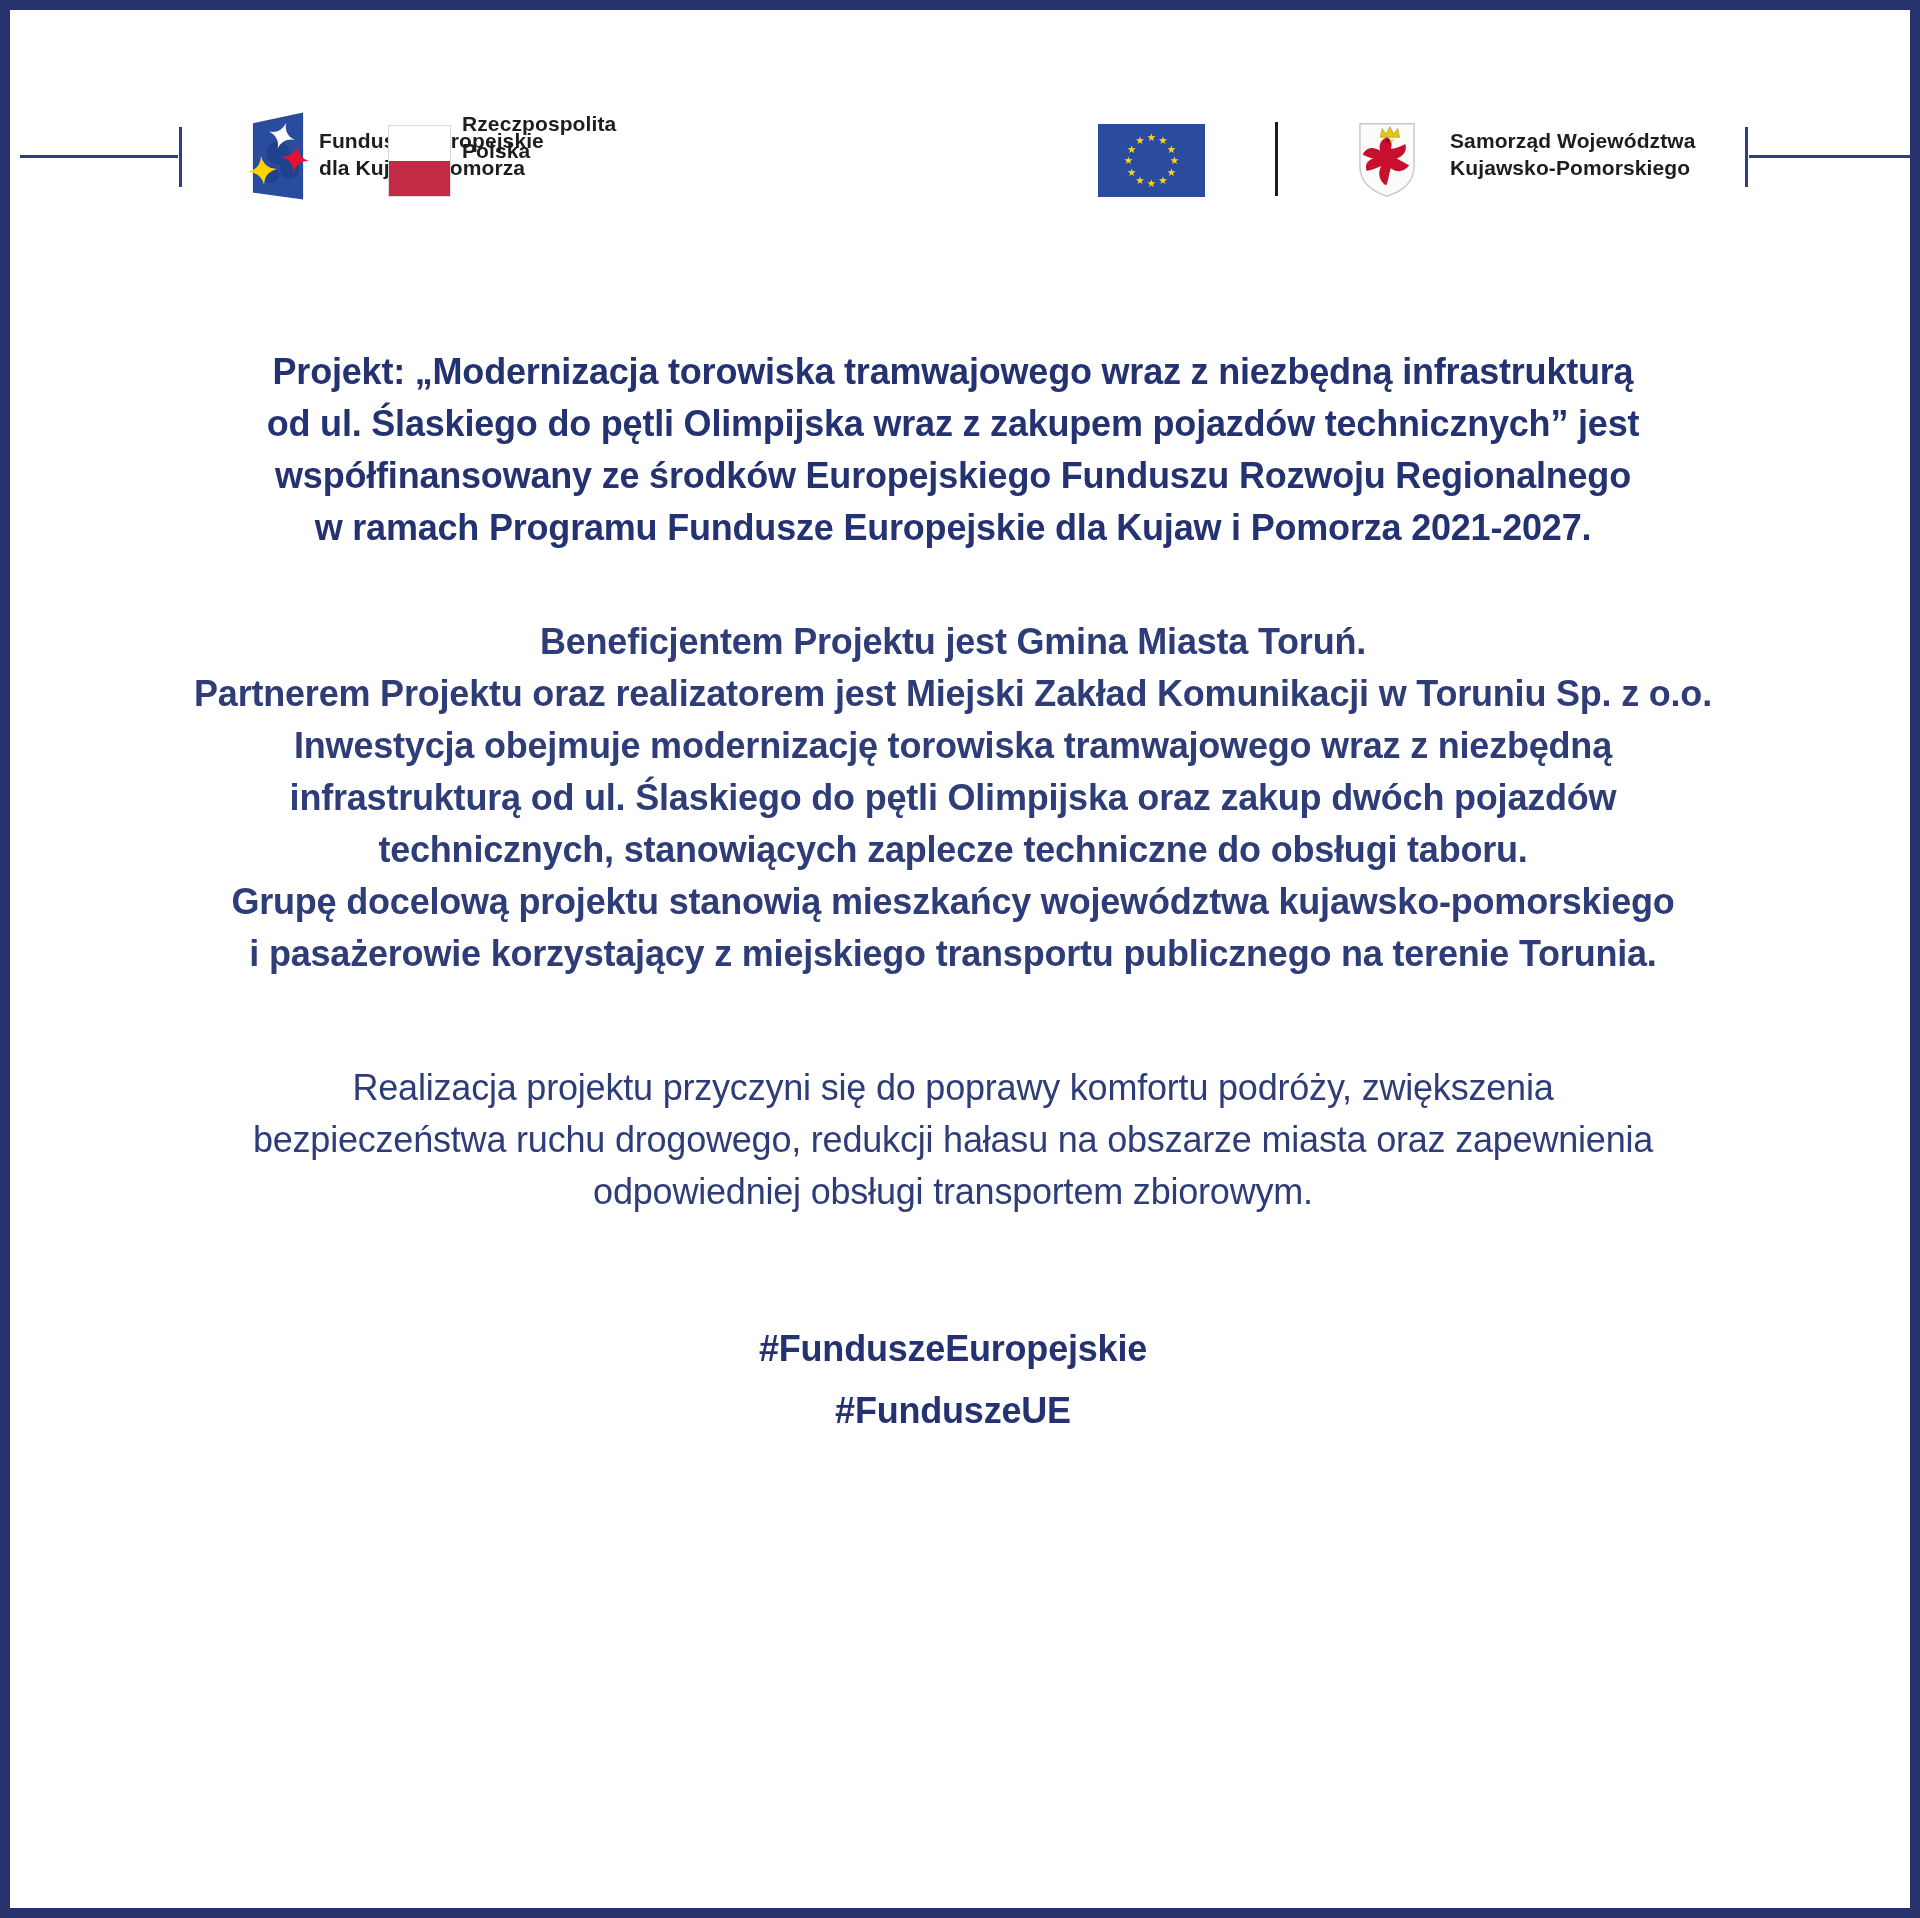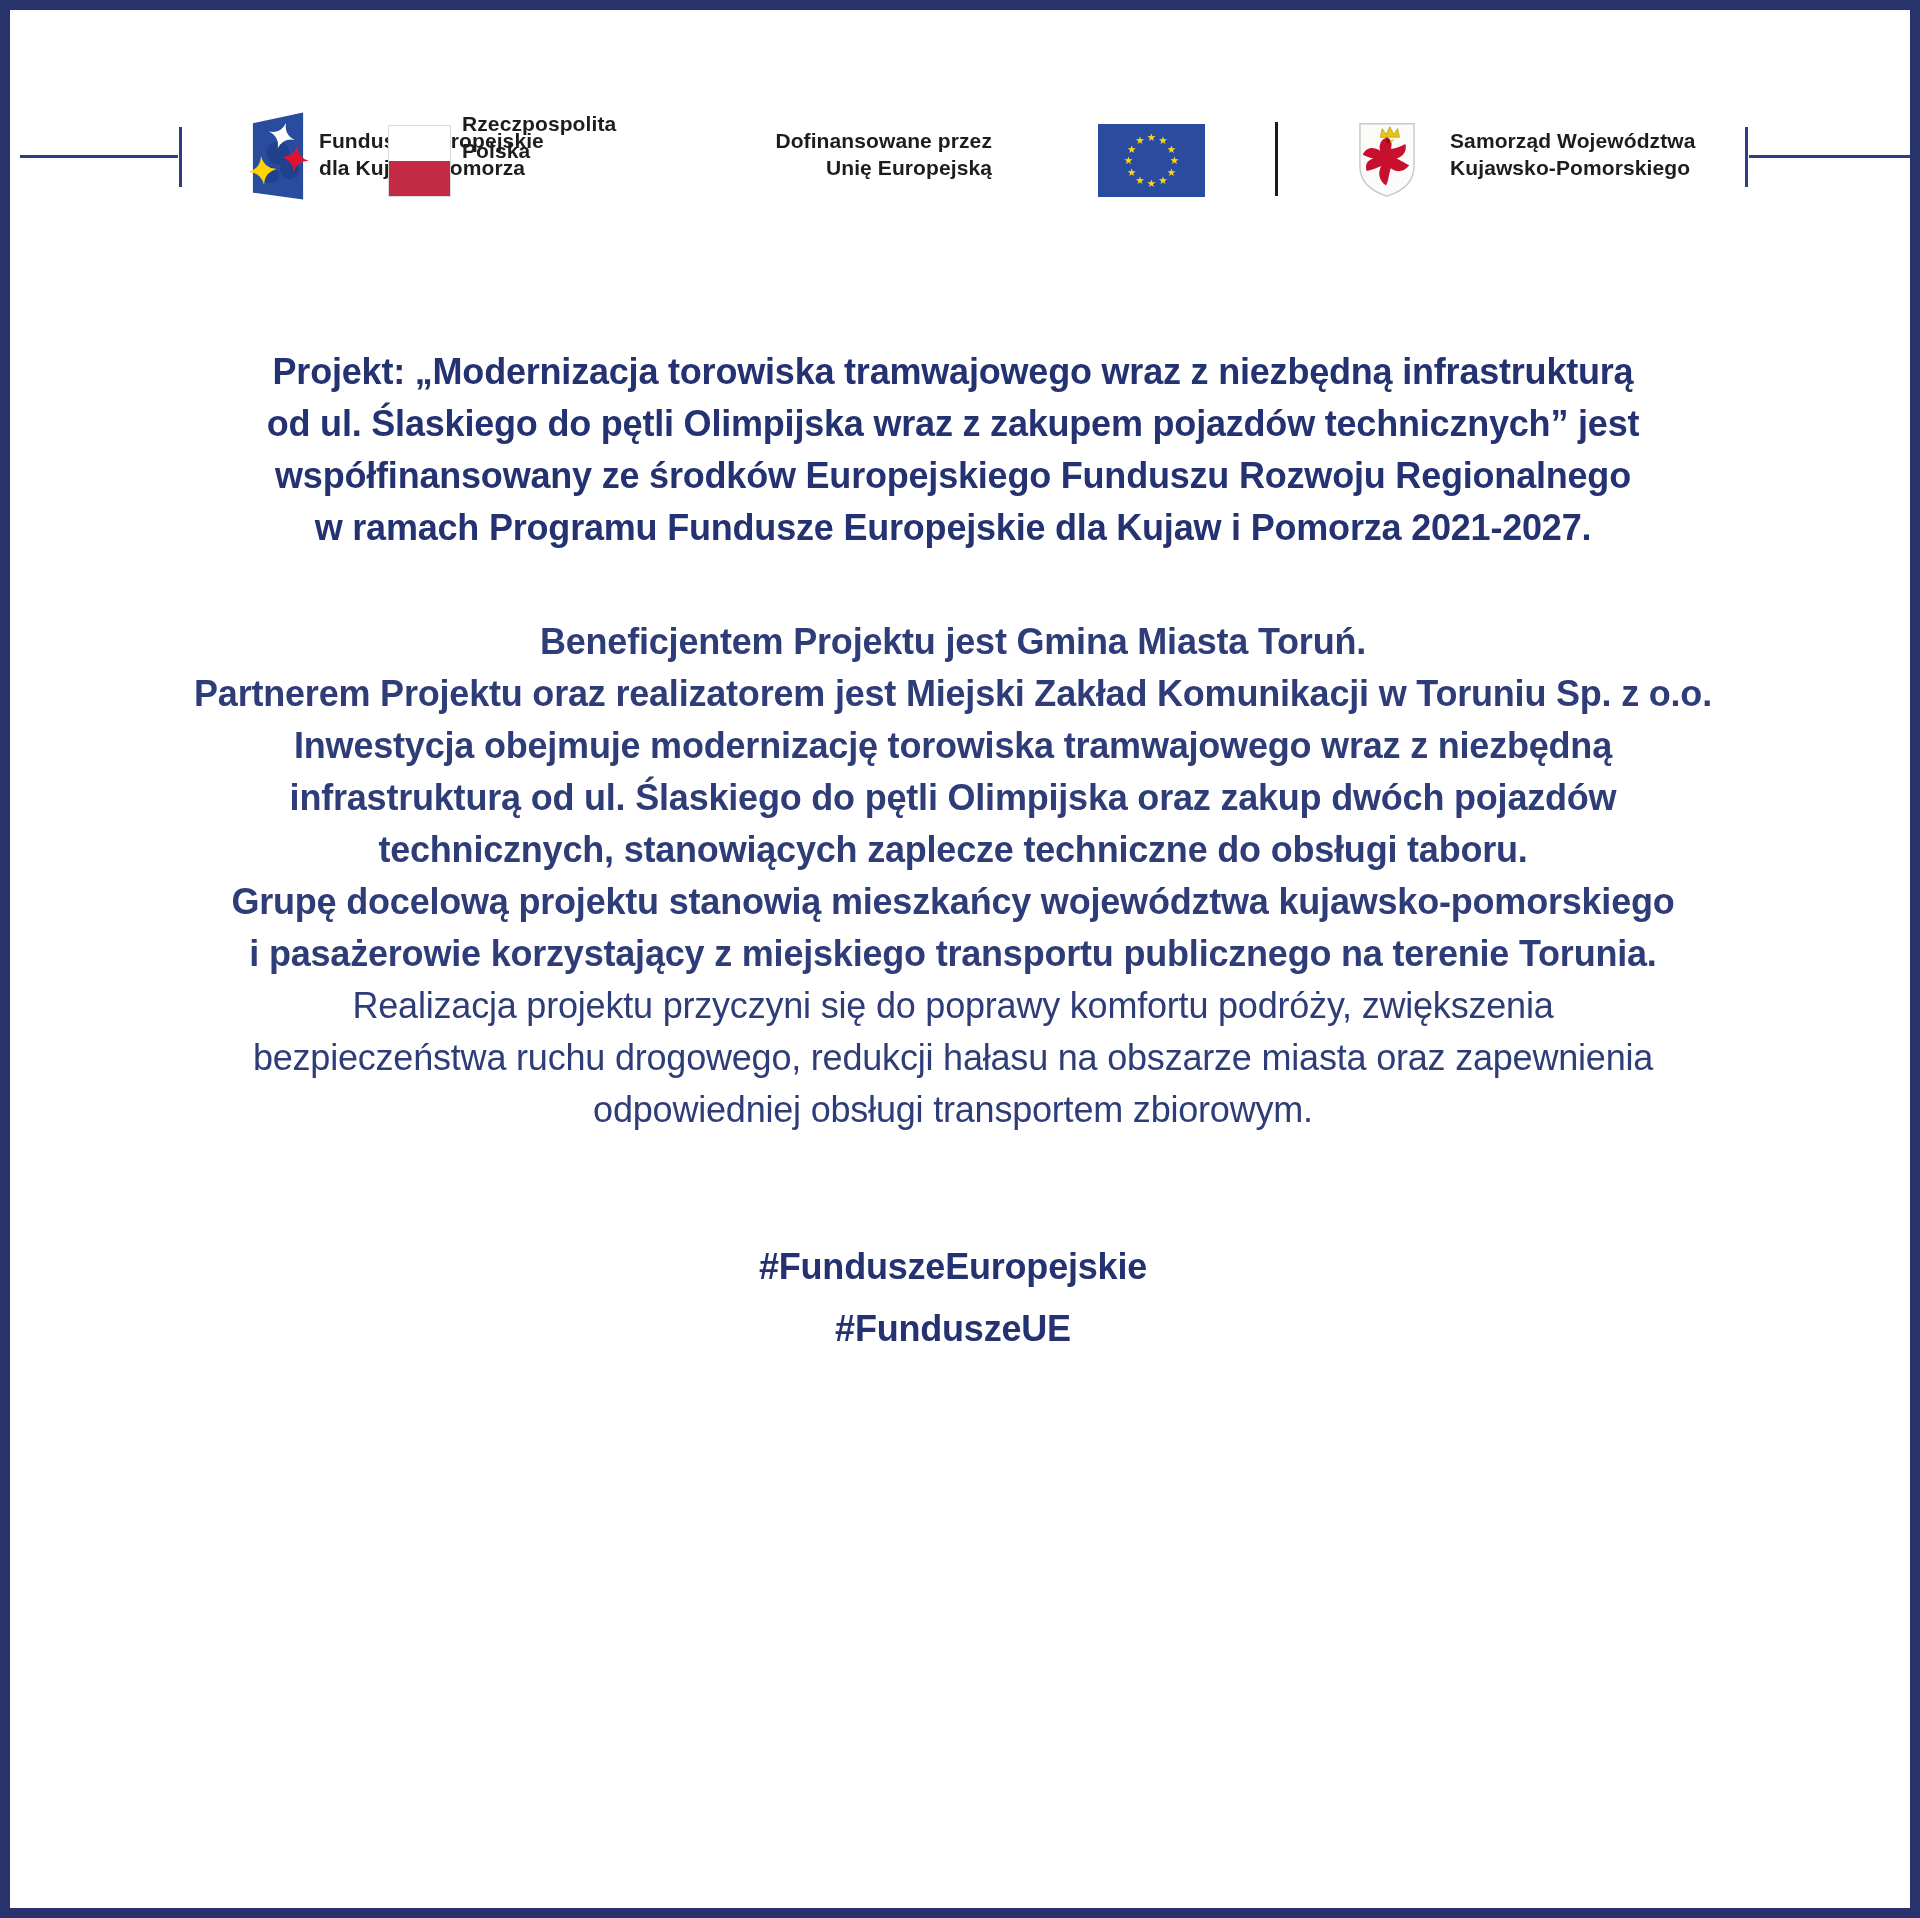--- a/index.html
+++ b/index.html
@@ -42,21 +42,21 @@
 
   
   .content{position:absolute;left:113px;top:336px;width:1660px;}
   .para{
     font-size:36px;line-height:52px;
     color:#2E3C78;letter-spacing:-0.2px;
     white-space:pre;margin:0;text-align:center;
   }
   .para.bold{font-weight:bold;color:#253272;}
   .gap-body{margin-top:62px;font-weight:bold;}
-  .gap-impact{}
+  .gap-impact{margin-top:82px;}
   .hashtags{margin-top:100px;line-height:62px;}
   .costs{margin-top:28px;line-height:62px;}
 </style>
 </head>
 <body>
 
 <div class="page">
 
   <div class="deco deco-left-line"></div>
   <div class="deco deco-left-tick"></div>
@@ -81,22 +81,20 @@
   <div class="logo-caption cap-fe">Fundusze Europejskie
 dla Kujaw i Pomorza</div>
 
   <div class="logo-svg logo-pl-flag" style="position:absolute;">
     <div class="half-white"></div>
     <div class="half-red"></div>
   </div>
   <div class="logo-caption cap-pl">Rzeczpospolita
 Polska</div>
 
-  <div class="logo-caption cap-eu">Dofinansowane przez
-Unię Europejską</div>
   <svg class="logo-svg logo-eu-flag" viewBox="0 0 107 73" xmlns="http://www.w3.org/2000/svg">
     <rect x="0" y="0" width="107" height="73" fill="#2B4C9E"></rect>
     <g fill="#FFD617" font-family="DejaVu Sans, sans-serif" font-size="10.5" text-anchor="middle">
       <text x="53.5" y="17.3">★</text>
       <text x="65" y="20.4">★</text>
       <text x="73.4" y="28.8">★</text>
       <text x="76.5" y="40.3">★</text>
       <text x="73.4" y="51.8">★</text>
       <text x="65" y="60.2">★</text>
       <text x="53.5" y="63.3">★</text>

